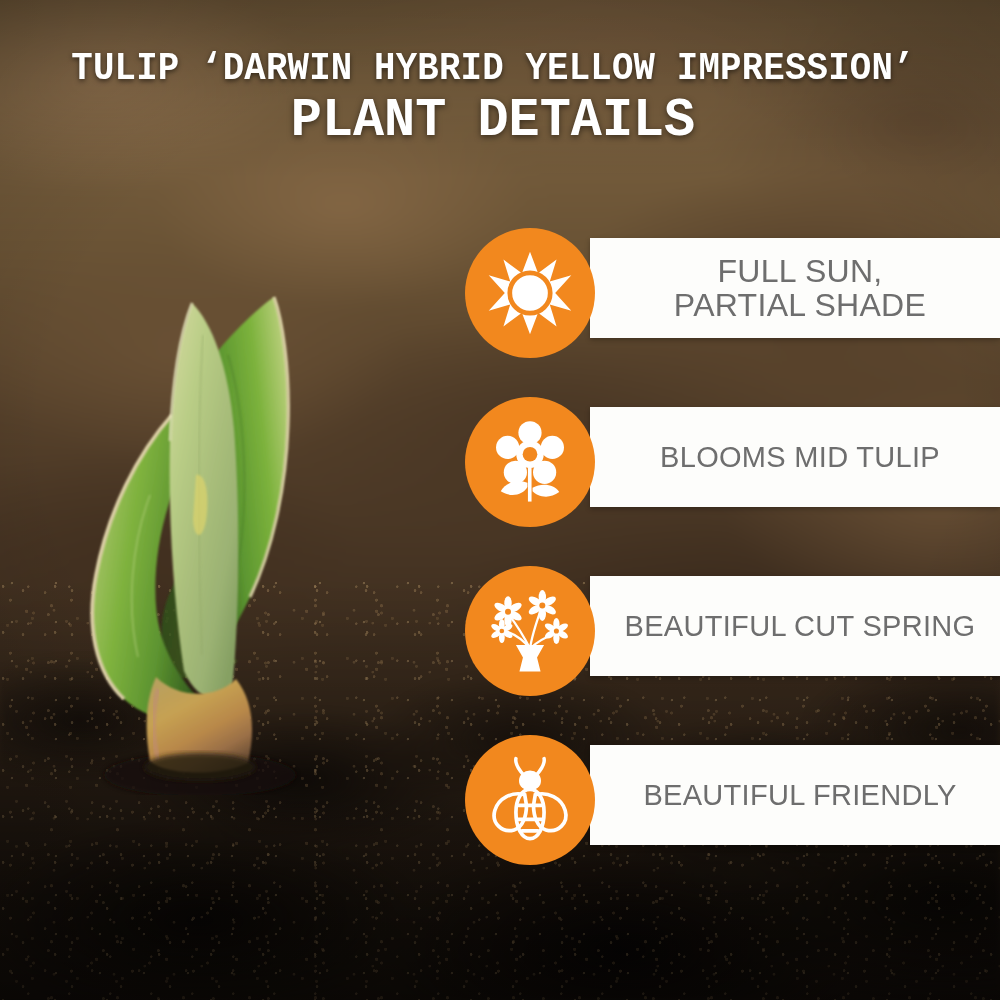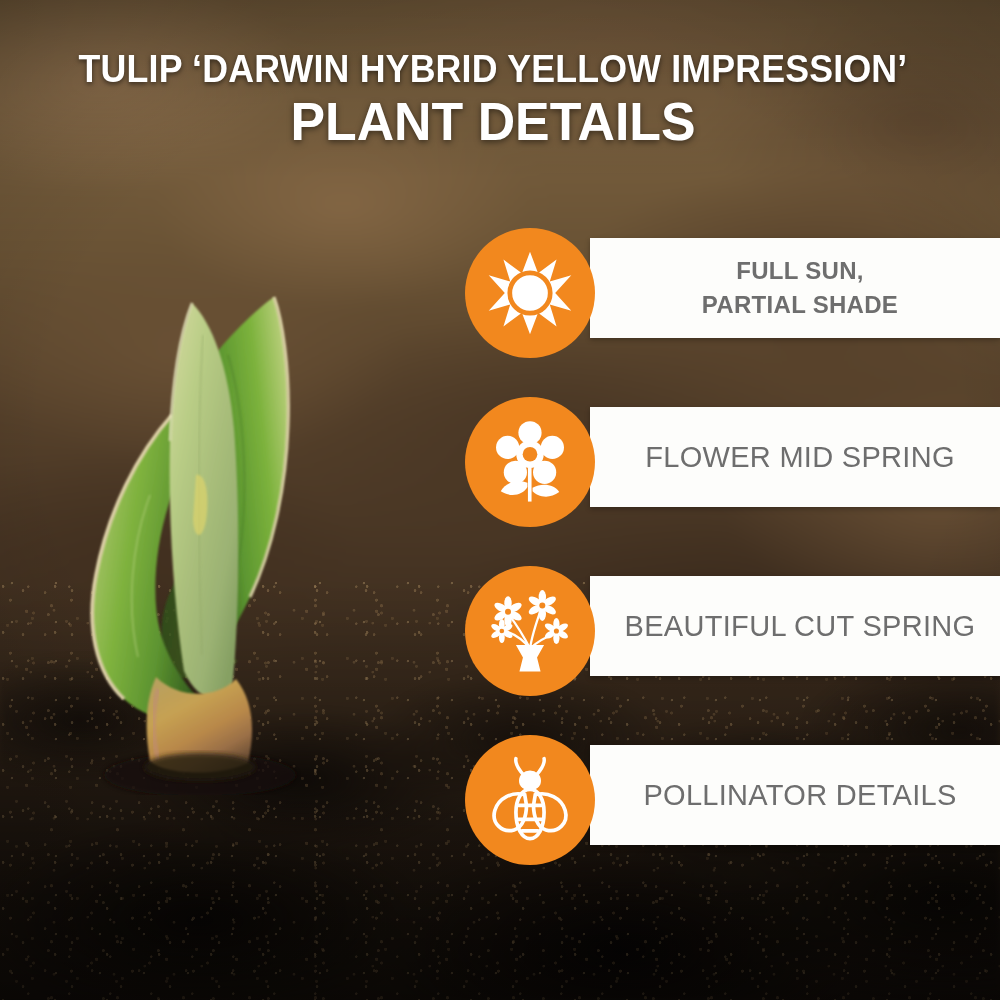--- a/index.html
+++ b/index.html
@@ -79,20 +79,21 @@
       radial-gradient(ellipse 120% 95% at 50% 42%, transparent 38%, rgba(0,0,0,.45) 100%),
       linear-gradient(180deg, rgba(0,0,0,.18) 0%, transparent 18%, transparent 58%, rgba(0,0,0,.55) 100%);
   }
 
   
   .title-wrap {
     position: absolute;
     left: 0; right: 14px; top: 48px;
     text-align: center;
     z-index: 5;
+    font-family: Liberation Mono, monospace;
   }
   .title-line1 {
     color: #fff;
     font-size: 38px;
     font-weight: 700;
     letter-spacing: .2px;
     line-height: 42px;
     transform: scaleX(.94);
     text-shadow: 0 2px 5px rgba(0,0,0,.55);
     white-space: nowrap;
@@ -150,21 +151,21 @@
   }
   .feature-label {
     color: #6e6e6e;
     font-size: 29px;
     font-weight: 400;
     line-height: 34px;
     text-align: center;
     letter-spacing: .3px;
     white-space: pre-line;
   }
-  .feature-row.two-line .feature-label { font-size: 24px; font-weight: bold; }
+  .feature-row.two-line .feature-label { font-size: 32px; }
 
   .feature-badge {
     position: absolute;
     left: 465px;
     top: 0;
     width: 130px;
     height: 130px;
     border-radius: 50%;
     background: #F2881E;
     display: flex;
@@ -279,21 +280,21 @@
                                    L27.0 63.4 L2 70.5 L20.7 50 L2 29.5
                                    L27.0 36.6 L19.1 11.1 L40.6 27.0 Z"></path>
           <circle cx="50" cy="50" r="23.5" fill="none" stroke="#F2881E" stroke-width="5.5"></circle>
           <circle cx="50" cy="50" r="19" fill="#ffffff"></circle>
         </svg>
       </div>
     </div>
 
     <div class="feature-row">
       <div class="feature-bar">
-        <div class="feature-label">FLOWER MID SPRING</div>
+        <div class="feature-label">BLOOMS MID TULIP</div>
       </div>
       <div class="feature-badge">
         <svg width="86" height="86" viewBox="0 0 100 100" aria-hidden="true">
           <g fill="#ffffff">
             <circle cx="50" cy="16" r="13.5"></circle>
             <circle cx="76" cy="33" r="13.5"></circle>
             <circle cx="67" cy="62" r="13.5"></circle>
             <circle cx="33" cy="62" r="13.5"></circle>
             <circle cx="24" cy="33" r="13.5"></circle>
             <circle cx="50" cy="41" r="16"></circle>
@@ -371,21 +372,21 @@
             </g>
           </g>
 
           <path fill="#ffffff" d="M34 66 L66 66 L58 80 L62 96 L38 96 L42 80 Z"></path>
         </svg>
       </div>
     </div>
 
     <div class="feature-row">
       <div class="feature-bar">
-        <div class="feature-label">POLLINATOR DETAILS</div>
+        <div class="feature-label">BEAUTIFUL FRIENDLY</div>
       </div>
       <div class="feature-badge">
         <svg width="88" height="88" viewBox="0 0 100 100" aria-hidden="true">
           <g fill="none" stroke="#ffffff" stroke-width="4" stroke-linecap="round">
 
             <path d="M43 22 C 36 14 33 8 34 3"></path>
             <path d="M57 22 C 64 14 67 8 66 3"></path>
           </g>
 
           <ellipse cx="50" cy="28" rx="12.5" ry="11.5" fill="#ffffff"></ellipse>

